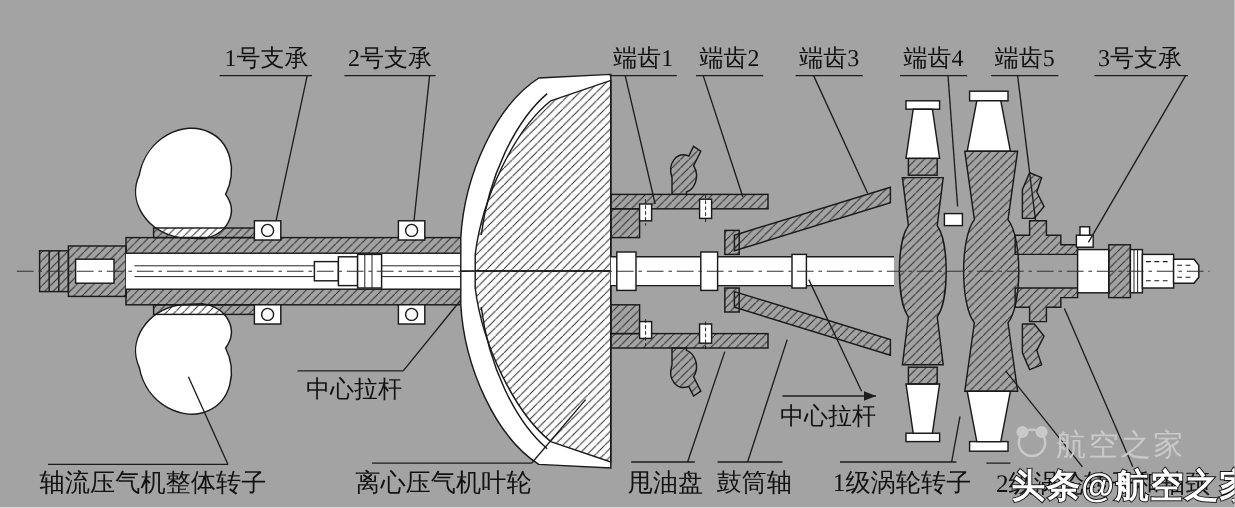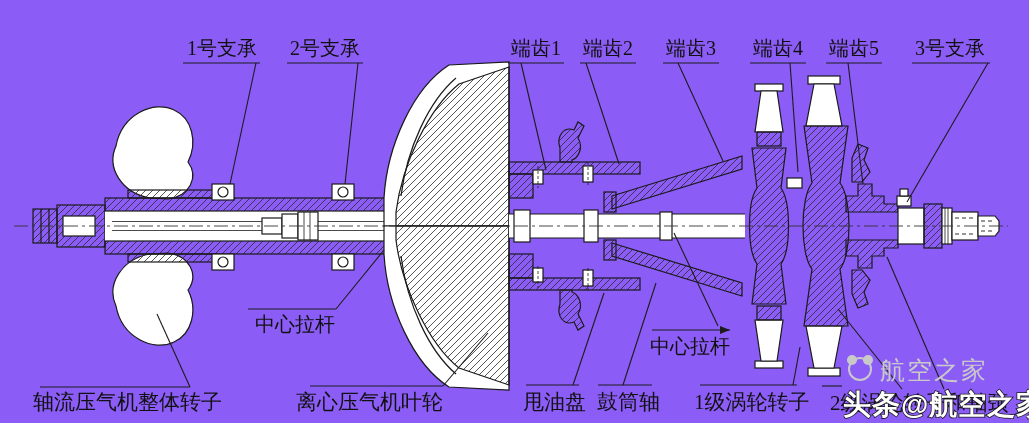--- a/index.html
+++ b/index.html
@@ -1,16 +1,16 @@
 <!DOCTYPE html>
 <html><head>
 <meta charset="utf-8">
 <style>
   html,body{margin:0;padding:0;background:#ffffff;}
-  .stage{position:relative;width:1029px;height:423px;background:#8b5cf6;overflow:hidden;
+  .stage{position:relative;width:1029px;height:423px;background:#a3a3a3;overflow:hidden;
          font-family:"Liberation Serif","DejaVu Serif",serif;}
   svg{display:block}
   .lbl{font-family:"Liberation Serif","DejaVu Serif",serif;font-size:20px;fill:#111;}
   .lblb{font-family:"Liberation Serif","DejaVu Serif",serif;font-size:21px;fill:#111;}
   .wm-light{font-family:"Liberation Sans","DejaVu Sans",sans-serif;font-size:25px;fill:#c9c9c9;letter-spacing:2px;}
   .wm-dark{font-family:"Liberation Sans","DejaVu Sans",sans-serif;font-size:28px;font-weight:bold;
            fill:#ffffff;stroke:#161616;stroke-width:1.6px;paint-order:stroke;letter-spacing:1px;}
   .ann{stroke:#1c1c1c;stroke-width:1.1;fill:none;}
 </style>
 </head>

